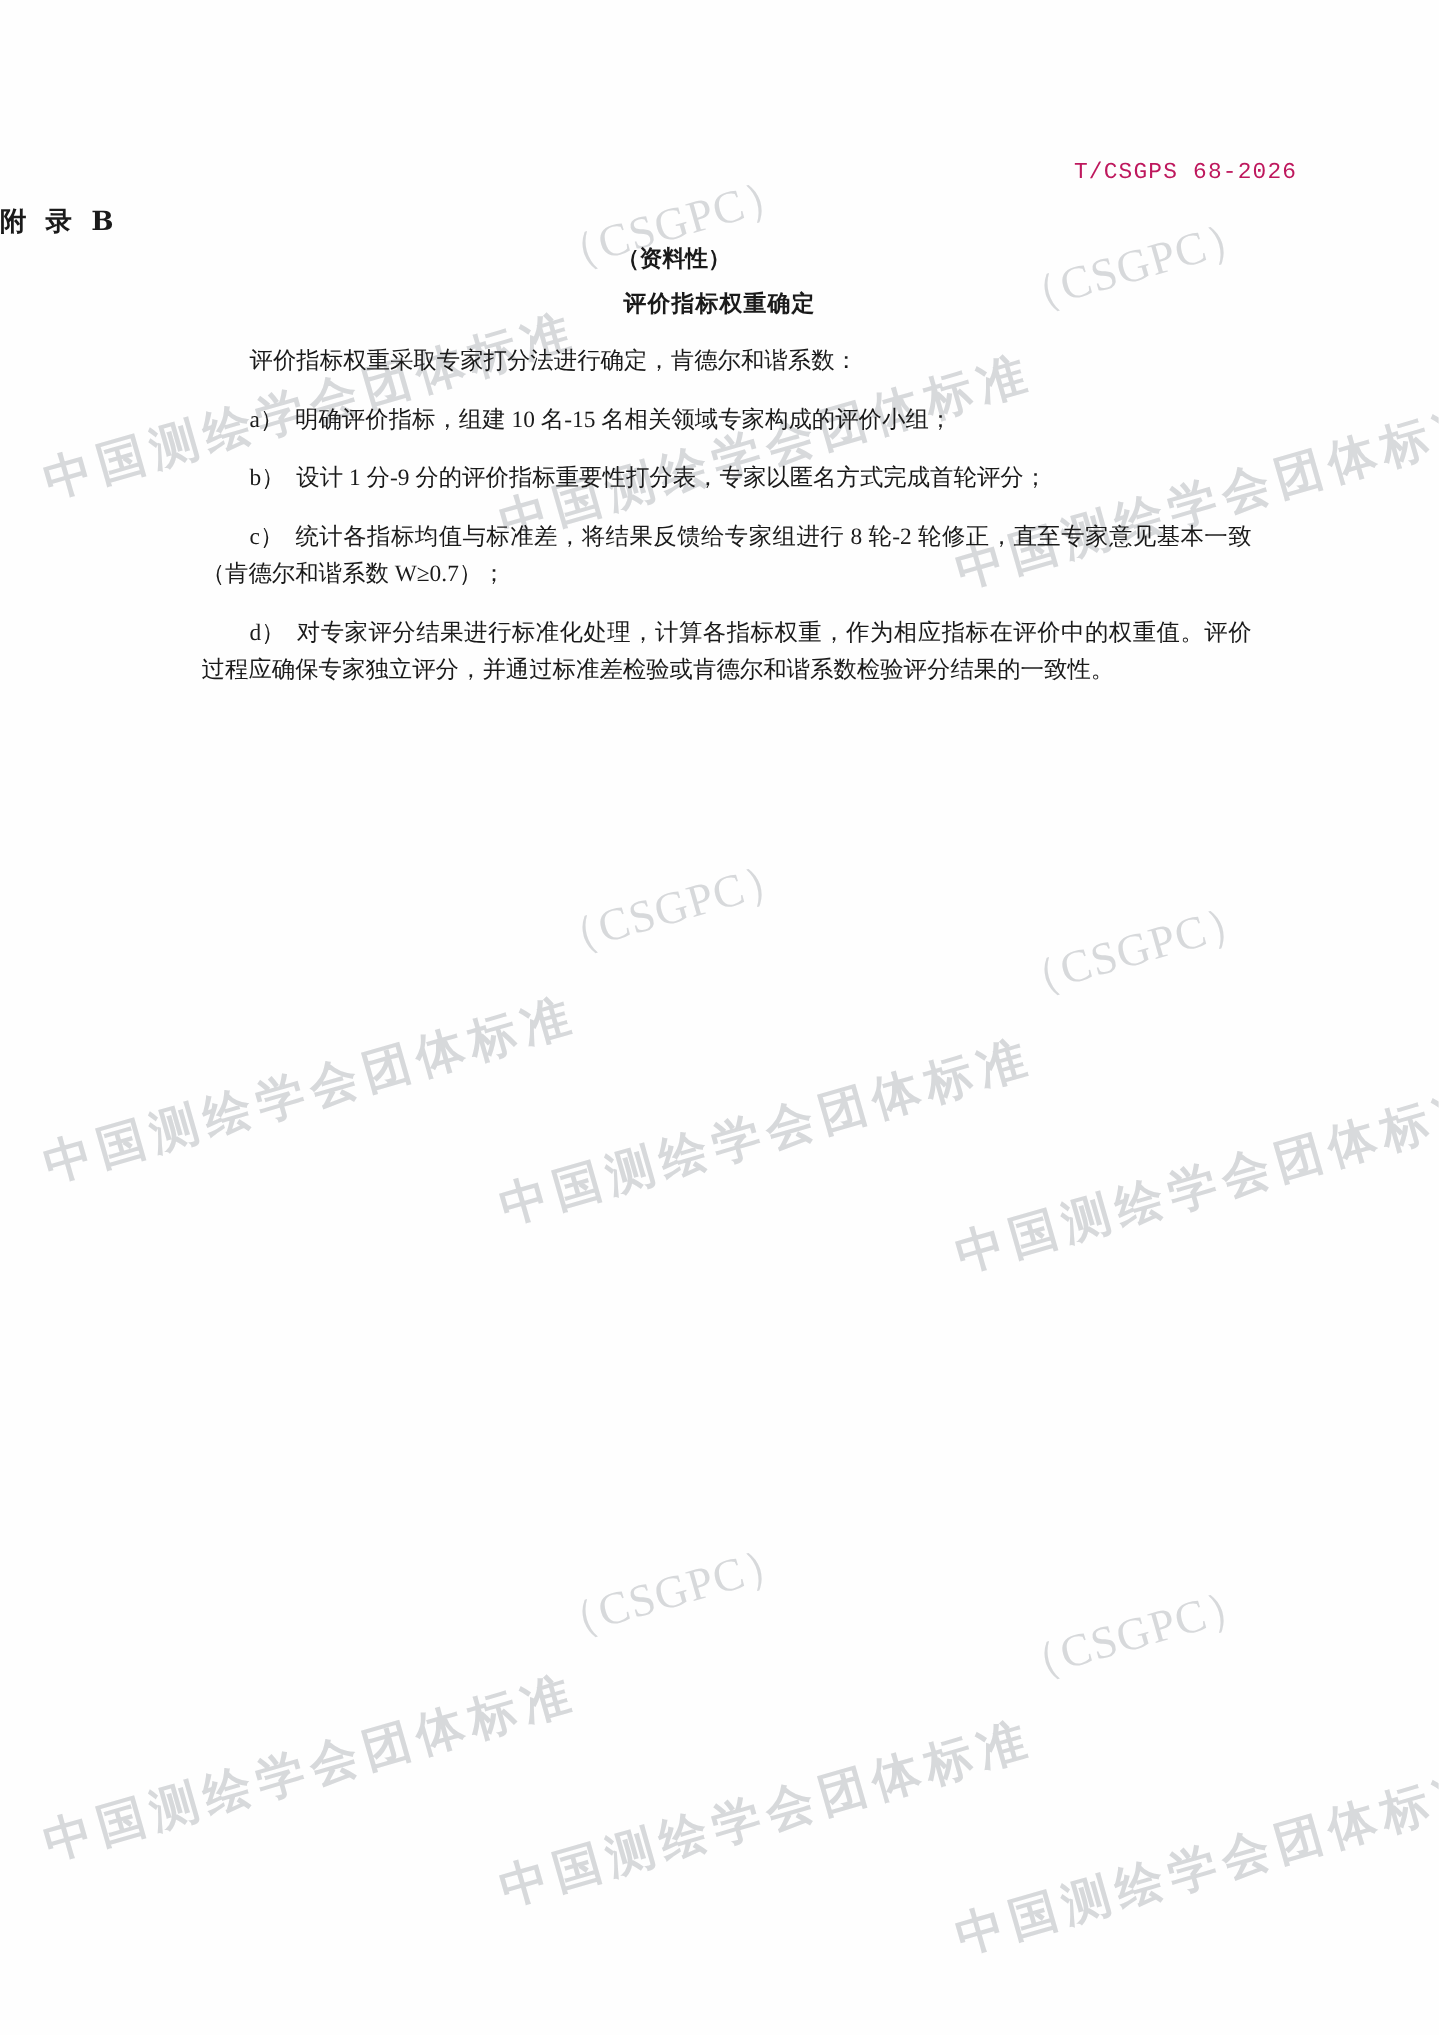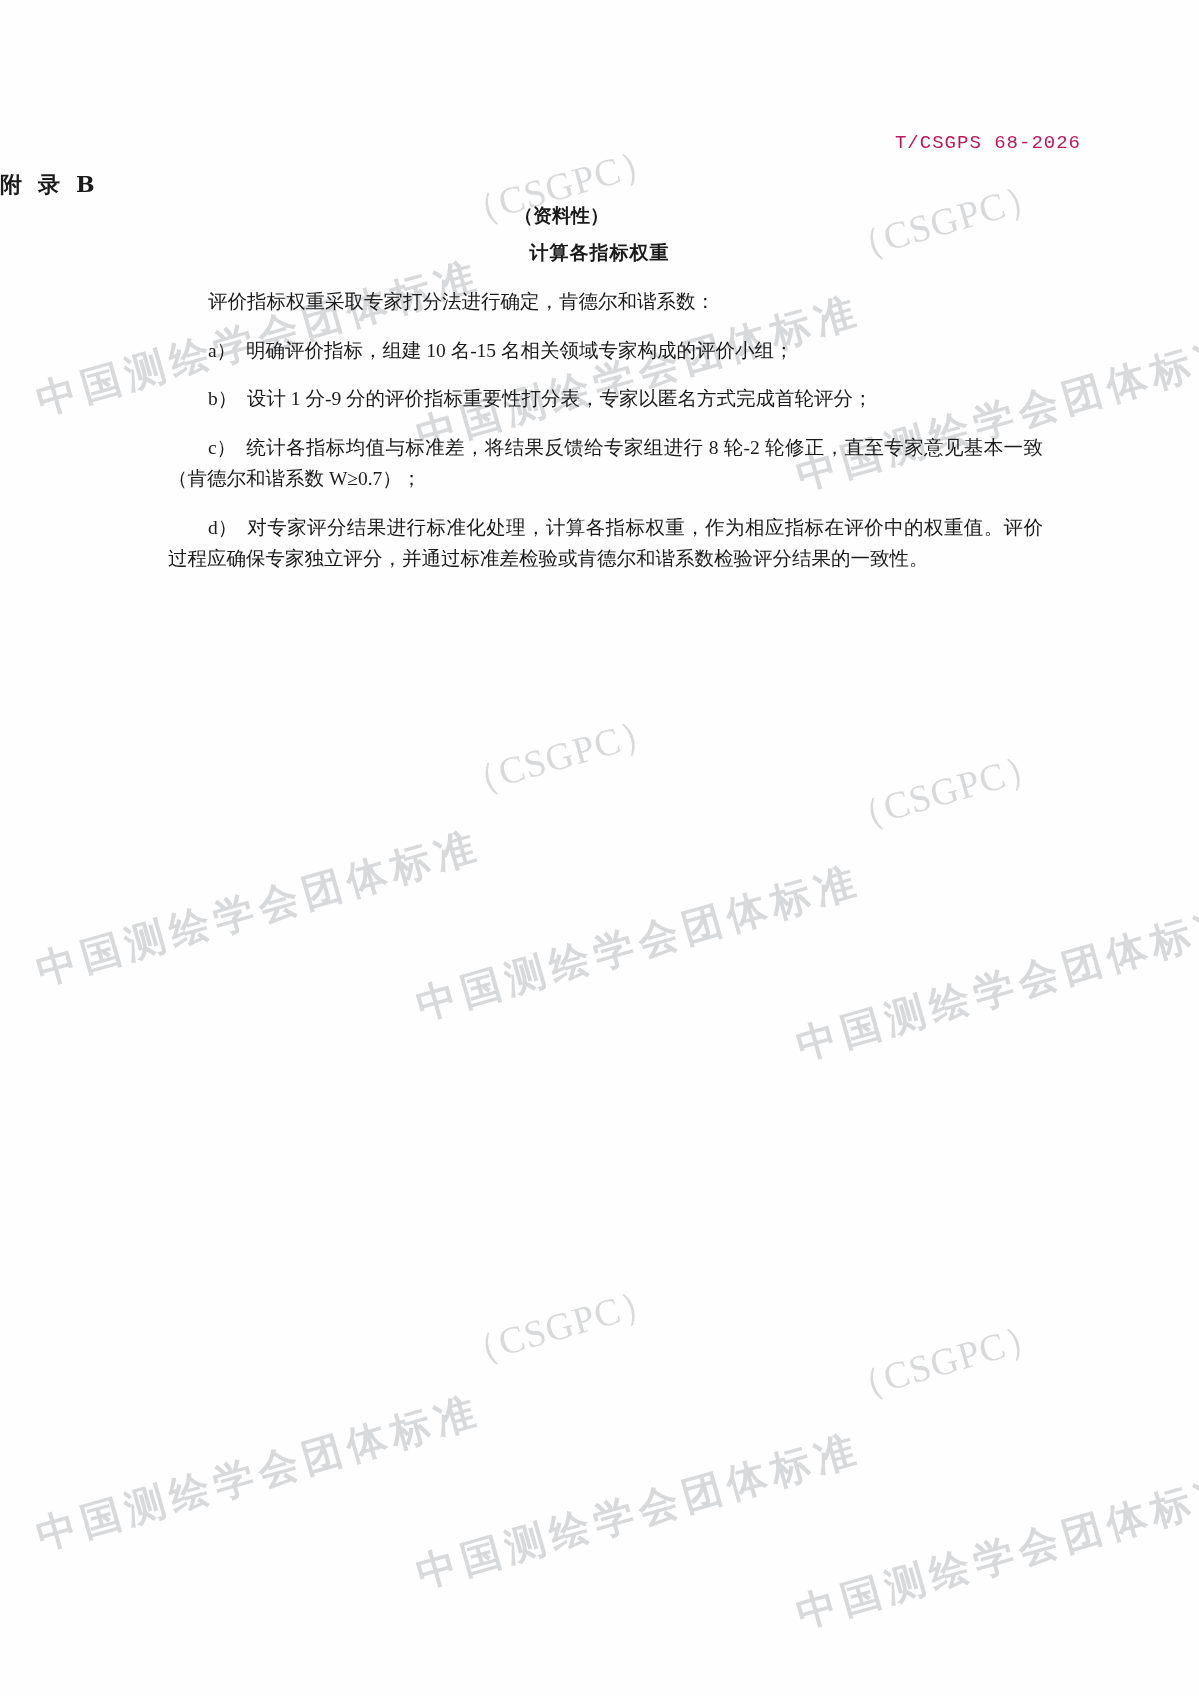--- a/index.html
+++ b/index.html
@@ -148,21 +148,21 @@
   <div class="content">
 
     <div class="header-code">T/CSGPS 68-2026</div>
 
     <div class="annex-title">
       <span>附</span><span class="sp"></span><span>录</span><span class="sp"></span><span>B</span>
     </div>
 
     <div class="annex-sub">（资料性）</div>
 
-    <div class="annex-heading">计算各指标权重</div>
+    <div class="annex-heading">评价指标权重确定</div>
 
     <div class="body-block">
       <p class="para indent2">评价指标权重采取专家打分法进行确定，肯德尔和谐系数：</p>
 
       <p class="para list">
         <span class="list-marker">a）</span><span>明确评价指标，组建 10 名-15 名相关领域专家构成的评价小组；</span>
       </p>
 
       <p class="para list">
         <span class="list-marker">b）</span><span>设计 1 分-9 分的评价指标重要性打分表，专家以匿名方式完成首轮评分；</span>

